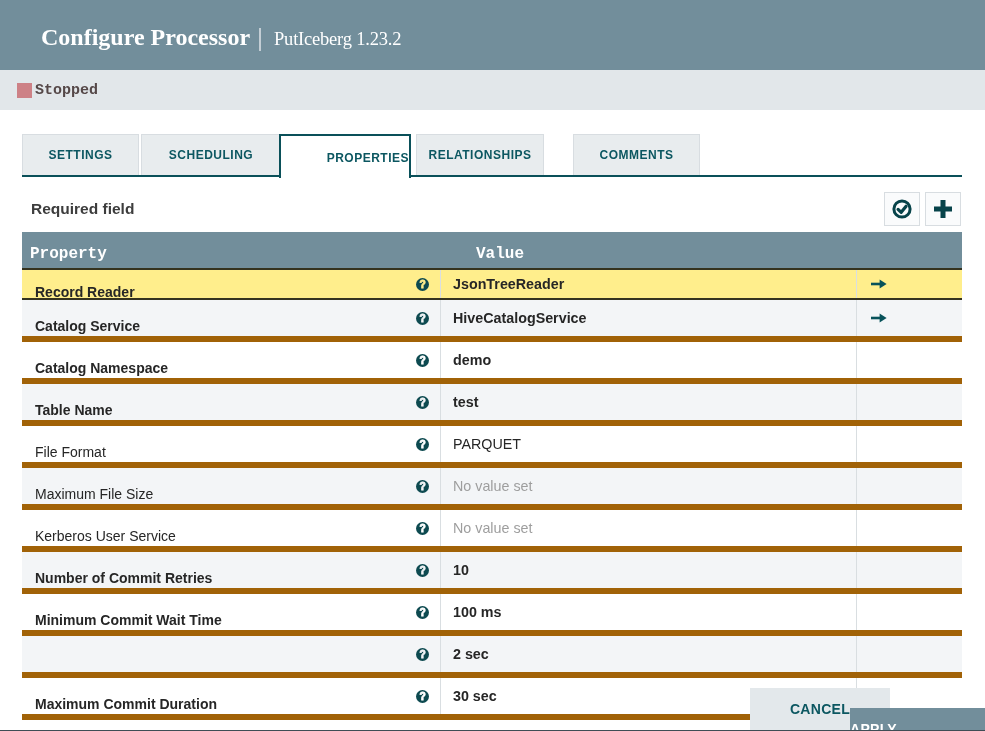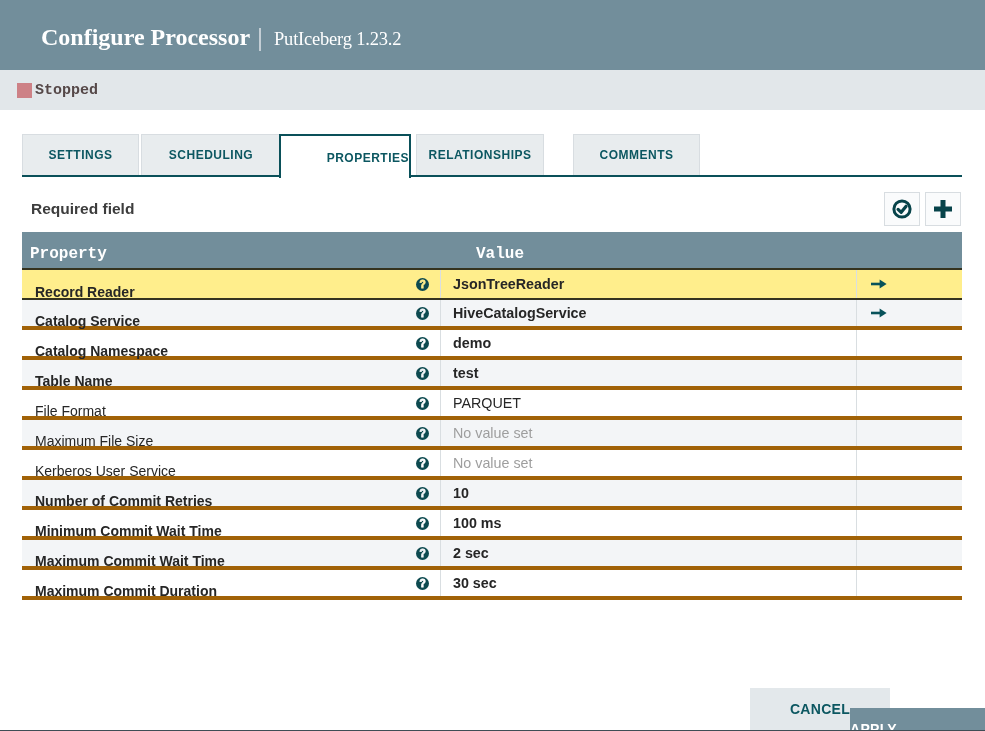--- a/index.html
+++ b/index.html
@@ -31,21 +31,21 @@
 #reqf { left:31px; top:200px; font-size:15.5px; font-weight:bold; color:#3d3d3d; }
 .icobtn { top:192px; width:36px; height:34px; background:#fafbfc; border:1px solid #d8dde1; display:flex; align-items:center; justify-content:center; }
 #btn-check { left:884px; }
 #btn-plus { left:925px; }
 
 
 #tbl { left:22px; top:232px; width:940px; }
 #thead { position:relative; height:36px; background:#728e9b; color:#fff; font-size:16px; font-weight:bold;font-family:Liberation Mono, monospace; }
 #thead .h1 { position:absolute; left:8px; top:13px; }
 #thead .h2 { position:absolute; left:422px; top:13px;margin-left:32px; }
-.row { position:relative; height:30px; border-bottom:4px solid #a16207; background:#fff; }
+.row { position:relative; height:42px; border-bottom:6px solid #a16207; background:#fff; }
 .row.alt { background:#f3f5f7; }
 .row .sep1 { position:absolute; left:418px; top:0; bottom:0; width:1px; background:#d9dee1; }
 .row .sep2 { position:absolute; left:834px; top:0; bottom:0; width:1px; background:#d9dee1; }
 .row .pname { position:absolute; left:13px; top:0; height:100%; display:flex; align-items:center; font-size:14px; color:#262626;margin-top:8px; }
 .row.bold .pname, .row.bold .pval { font-weight:bold; }
 .row .q { position:absolute; left:393.5px; top:50%; margin-top:-6.5px; width:13px; height:13px; }
 .row .pval { position:absolute; left:431px; top:0; height:100%; display:flex; align-items:center; font-size:14.3px; color:#262626; }
 .row .pval.nv { color:#9e9e9e; font-weight:normal; }
 .row .goto { position:absolute; left:848.5px; top:50%; margin-top:-6px; width:16px; height:12px; }
 #row-sel { height:32px; background:#ffee8c; border-top:2px solid #35331f; border-bottom:2px solid #35331f; }
@@ -184,21 +184,20 @@
       <span class="pname">Minimum Commit Wait Time</span>
       <svg class="q" viewBox="0 0 13 13">
           <circle cx="6.5" cy="6.5" r="6.5" fill="#0d4a50"></circle>
           <text x="6.5" y="10.2" font-size="10.2" font-weight="bold" fill="#fff" stroke="#fff" stroke-width="0.85" text-anchor="middle" font-family="Liberation Sans">?</text>
         </svg>
       <span class="pval">100 ms</span>
       <span class="sep1"></span>
         <span class="sep2"></span>
     </div>
     <div class="row alt bold">
-      <span class="pname">Maximum Commit Wait Time</span>
       <svg class="q" viewBox="0 0 13 13">
           <circle cx="6.5" cy="6.5" r="6.5" fill="#0d4a50"></circle>
           <text x="6.5" y="10.2" font-size="10.2" font-weight="bold" fill="#f3f5f7" stroke="#f3f5f7" stroke-width="0.85" text-anchor="middle" font-family="Liberation Sans">?</text>
         </svg>
       <span class="pval">2 sec</span>
       <span class="sep1"></span>
         <span class="sep2"></span>
     </div>
     <div class="row bold">
       <span class="pname">Maximum Commit Duration</span>

